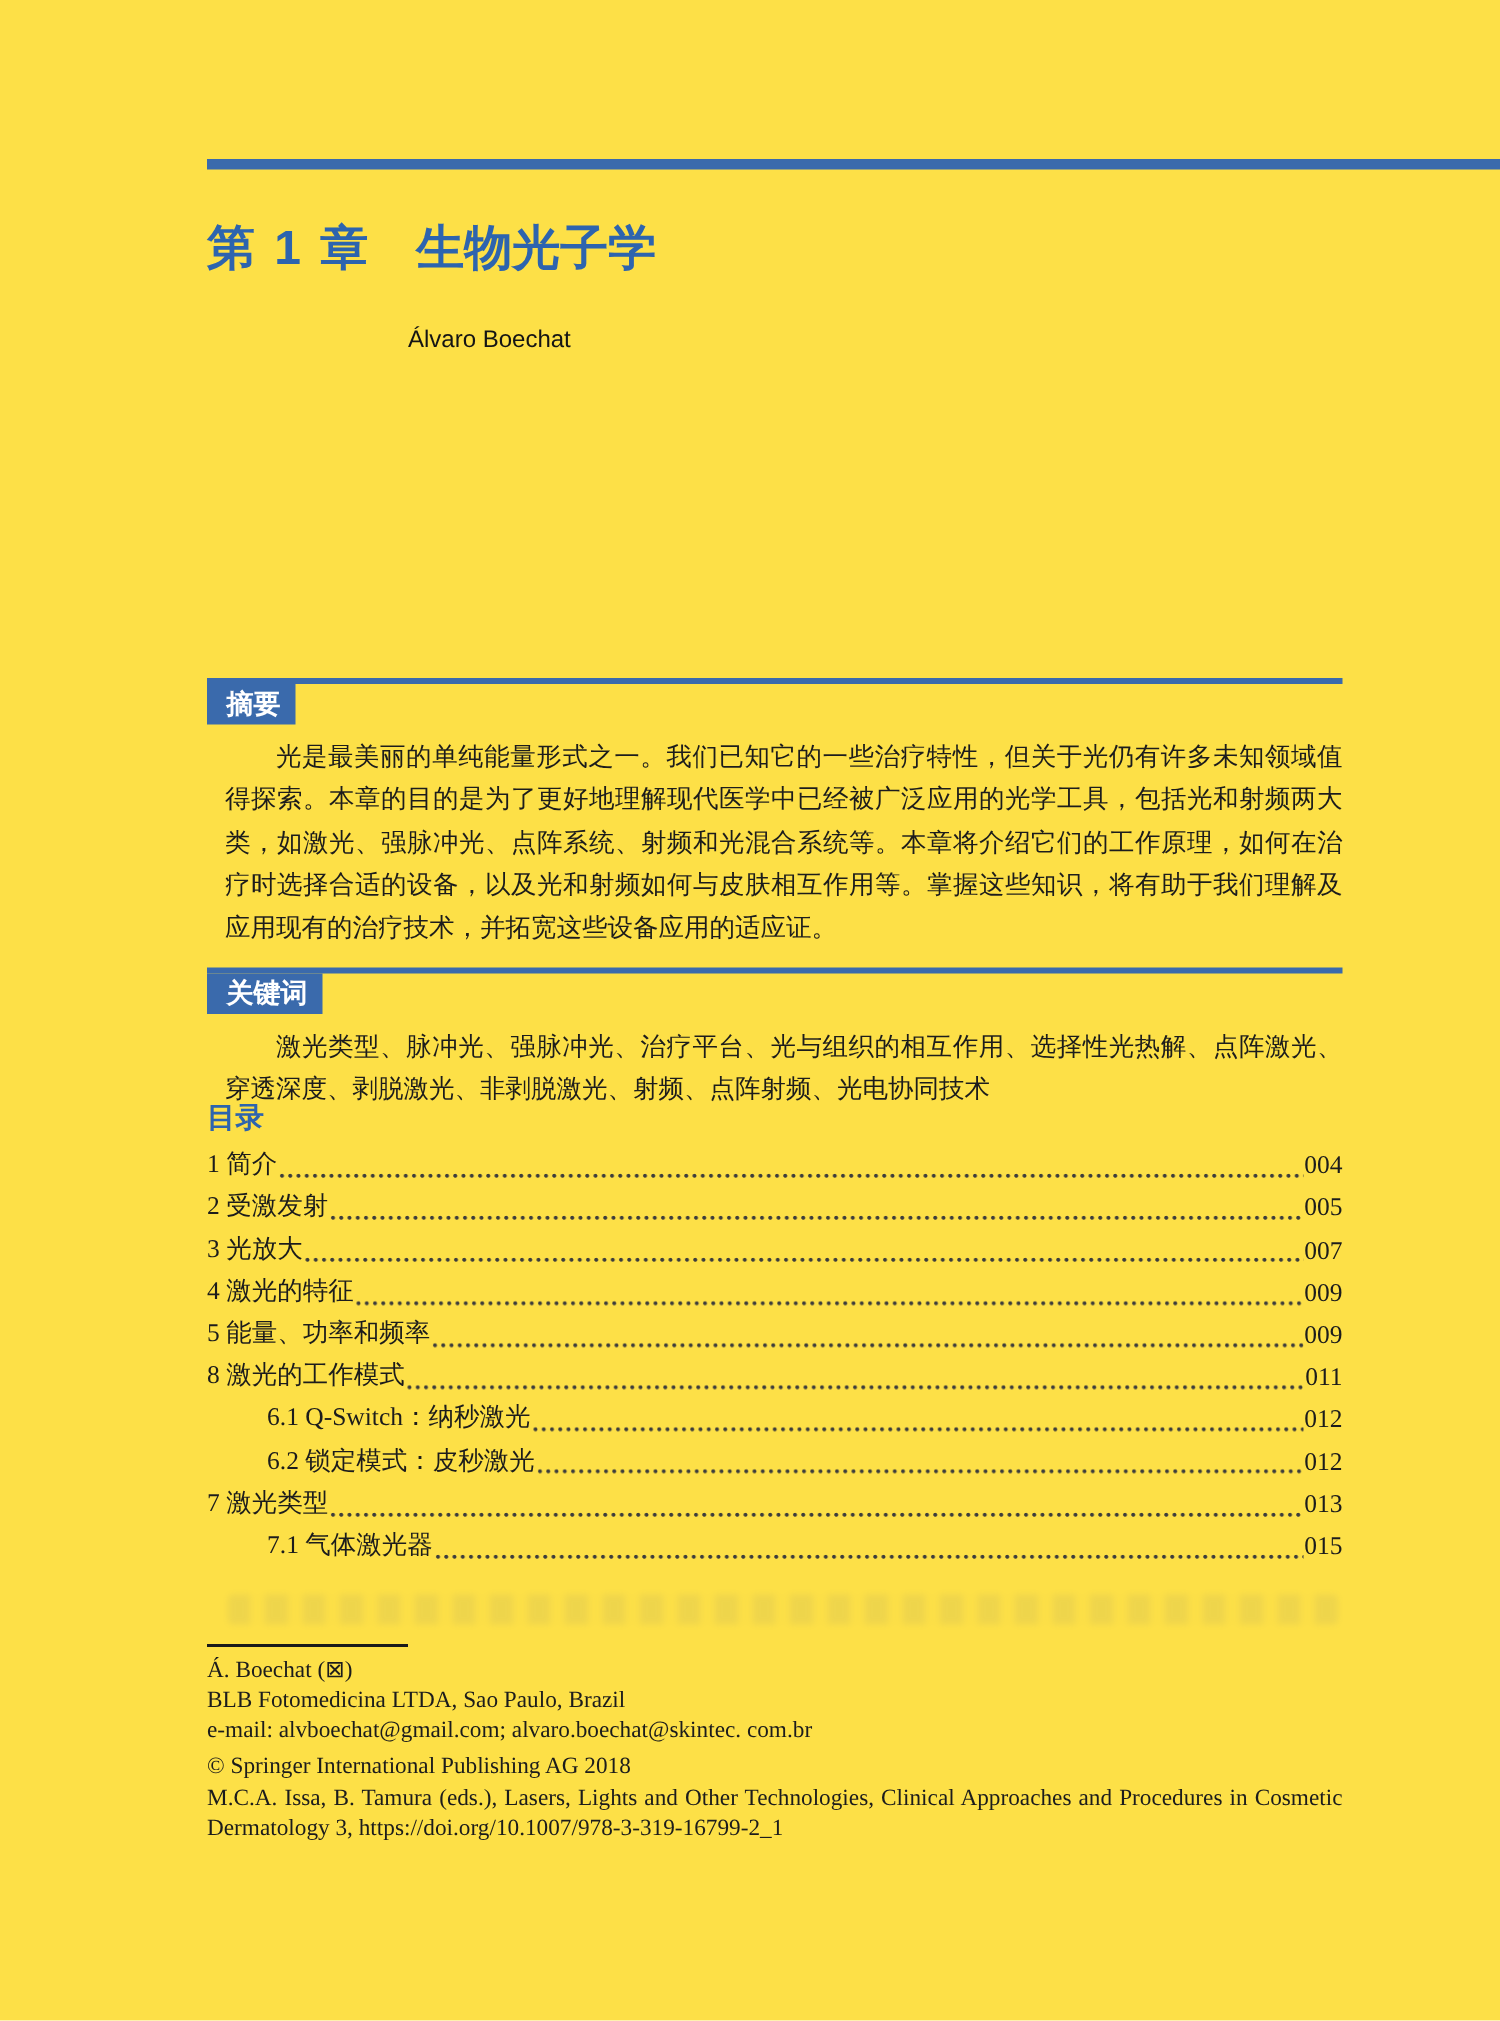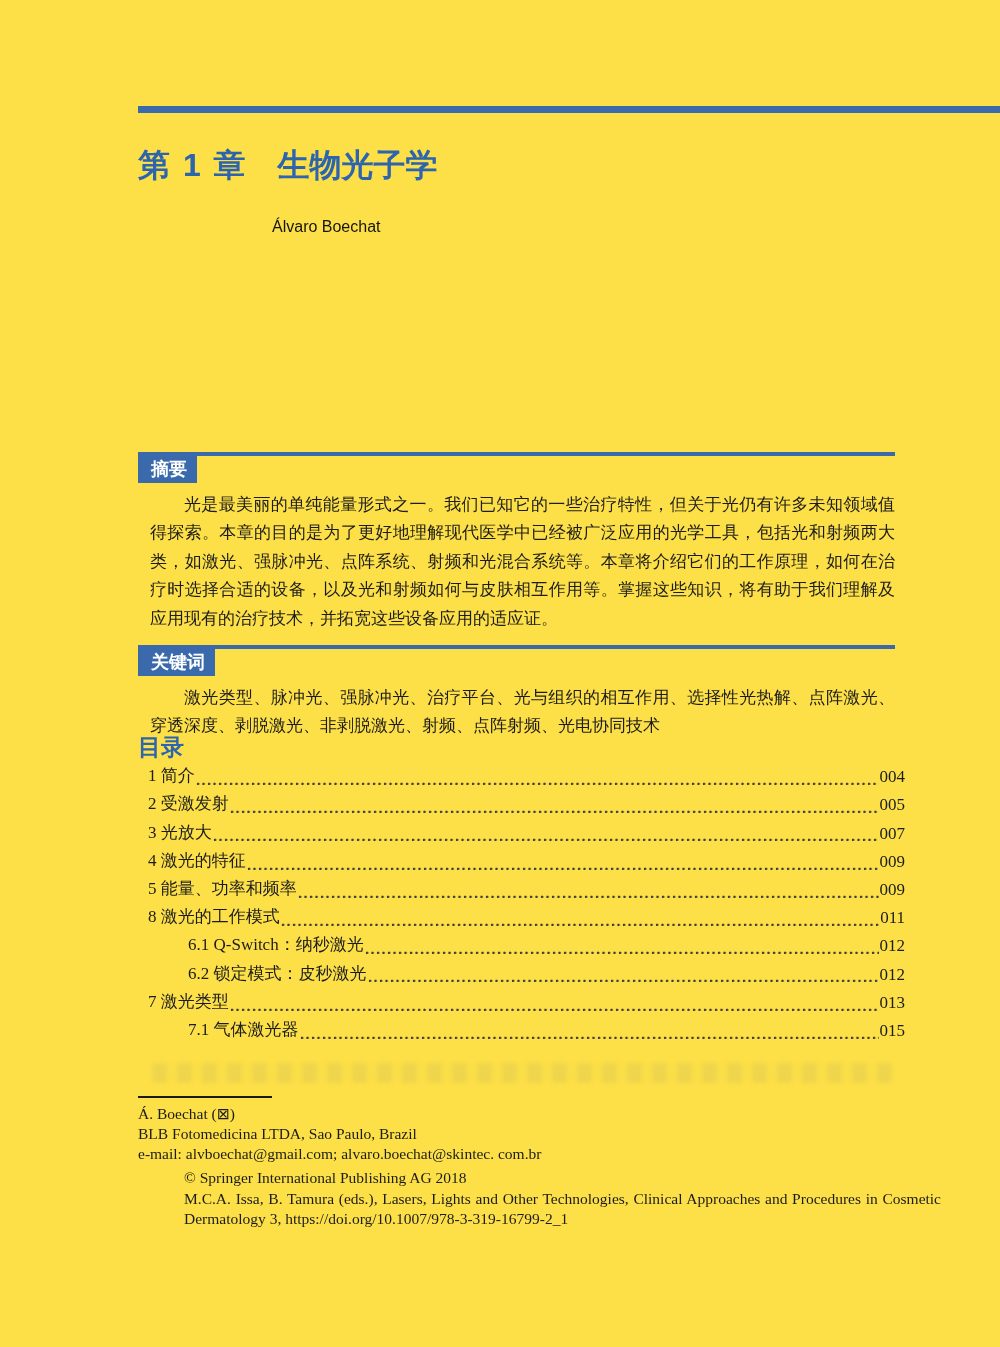--- a/index.html
+++ b/index.html
@@ -66,24 +66,24 @@
   .abstract-section { top: 452px; }
   .keywords-section { top: 645px; }
   .keywords-section .section-body { line-height: 28px; }
 
   
   .toc-heading {
     position: absolute;
     left: 138px; top: 732px;
     font-family: "Liberation Sans", sans-serif;
     font-weight: bold;
-    font-size: 23px;
+    font-size: 19px;
     color: #2d64ae;
   }
-  .toc-list { position: absolute; left: 148px; top: 762px; width: 757px; }
+  .toc-list { position: absolute; left: 138px; top: 762px; width: 757px; }
   .toc-row {
     display: flex;
     align-items: flex-end;
     height: 28.2px;
     font-size: 17px;
   }
   .toc-row.sub { padding-left: 40px; }
   .toc-label { white-space: nowrap; padding-bottom: 3px; }
   .toc-leader {
     flex: 1;
@@ -121,21 +121,20 @@
     width: 757px;
     font-size: 15.5px;
     line-height: 20px;
   }
   .imprint {
     position: absolute;
     left: 138px; top: 1168px;
     width: 757px;
     font-size: 15.5px;
     line-height: 20.6px;
-    margin-left: 46px;
   }
   .imprint .citation { text-align: justify; }
 </style>
 </head>
 <body>
 
 <div class="page">
 
   <div class="top-bar"></div>
 

